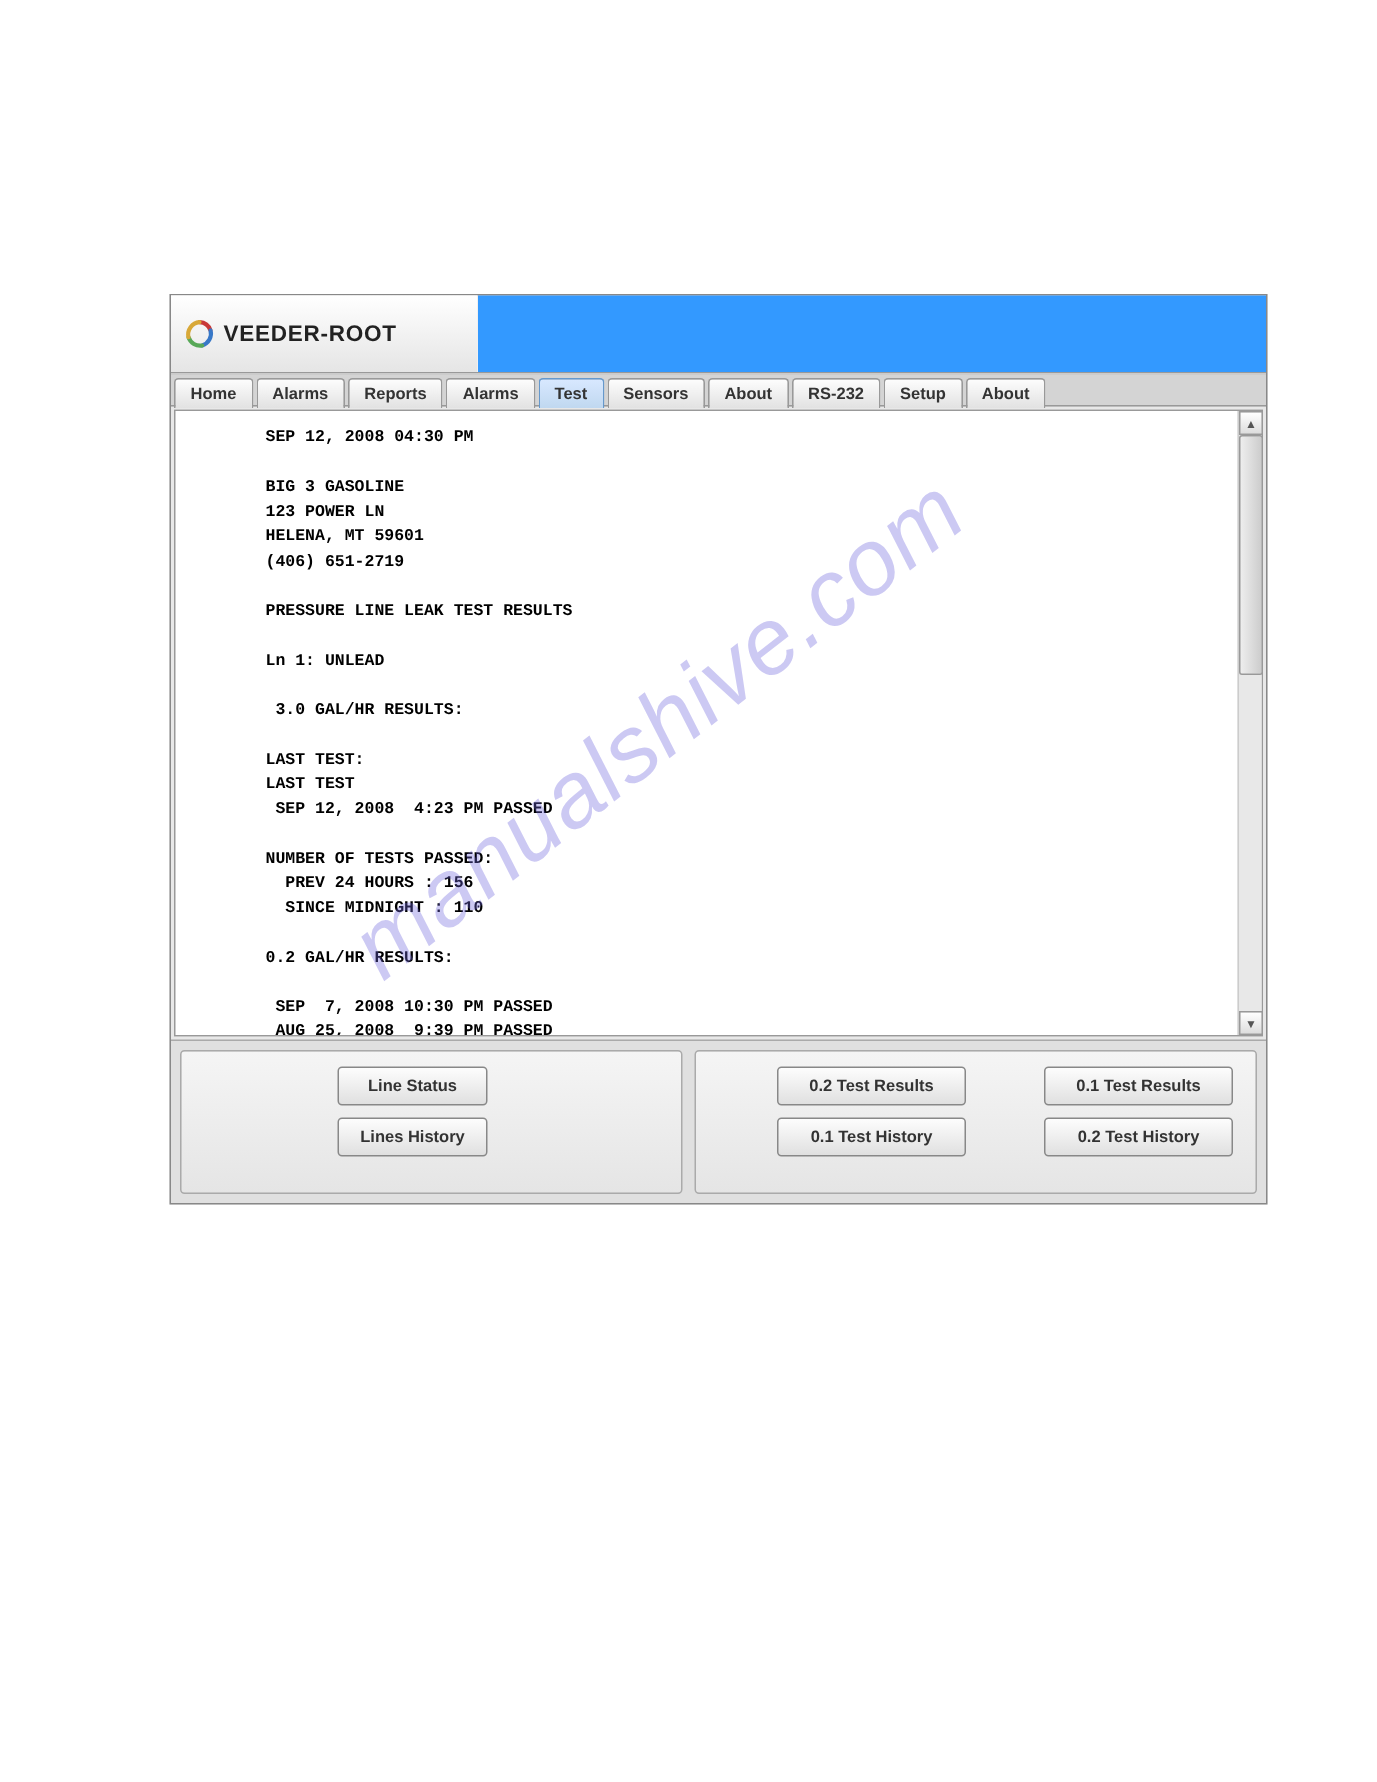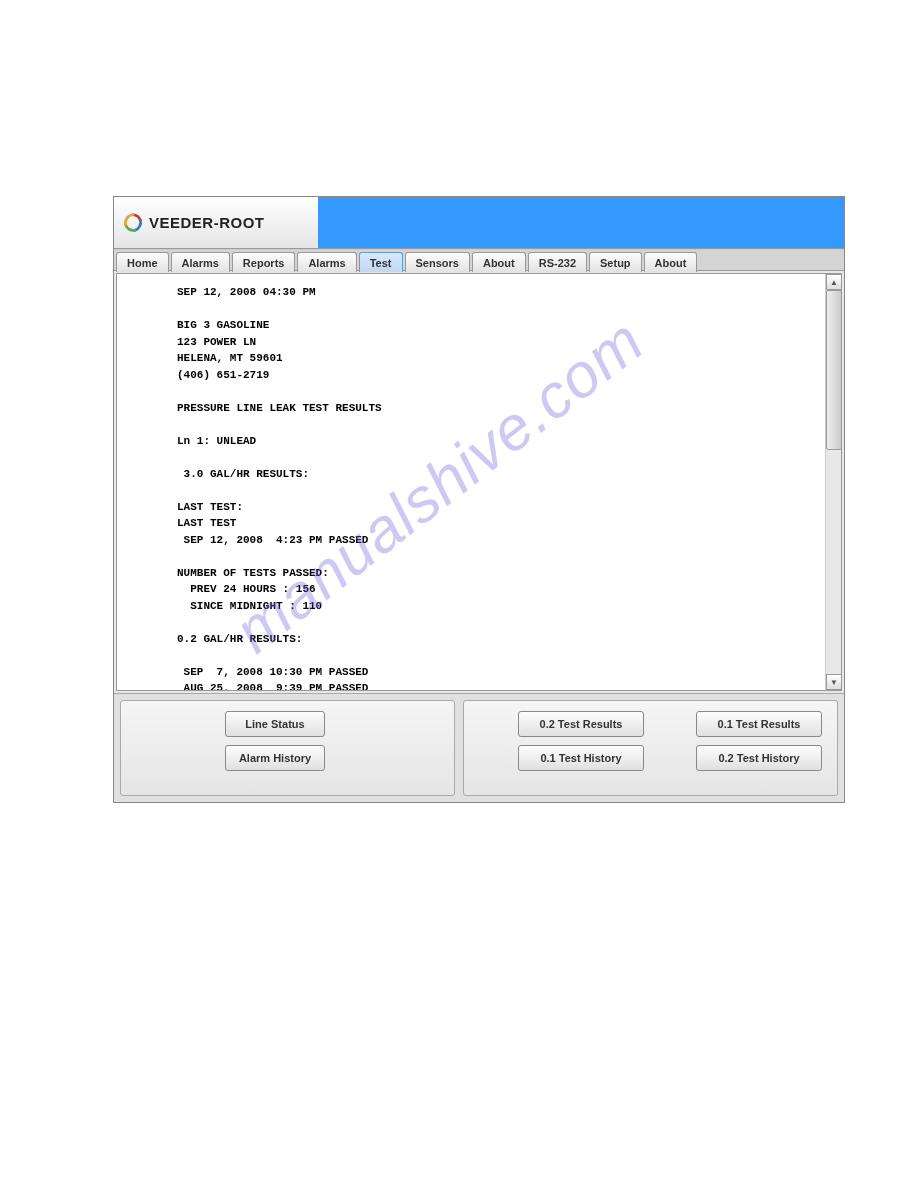--- a/index.html
+++ b/index.html
@@ -243,21 +243,21 @@
     <div class="scrollbar-track">
       <div class="scroll-arrow">▲</div>
       <div class="scroll-thumb"></div>
       <div class="scroll-arrow down">▼</div>
     </div>
   </div>
 
   <div class="button-row">
     <div class="button-panel left">
       <button class="app-button narrow">Line Status</button>
-      <button class="app-button narrow">Alarm History</button>
+      <button class="app-button narrow">Lines History</button>
     </div>
     <div class="button-panel right">
       <button class="app-button">0.2 Test Results</button>
       <button class="app-button">0.1 Test Results</button>
       <button class="app-button">0.1 Test History</button>
       <button class="app-button">0.2 Test History</button>
     </div>
   </div>
 
 </div>

